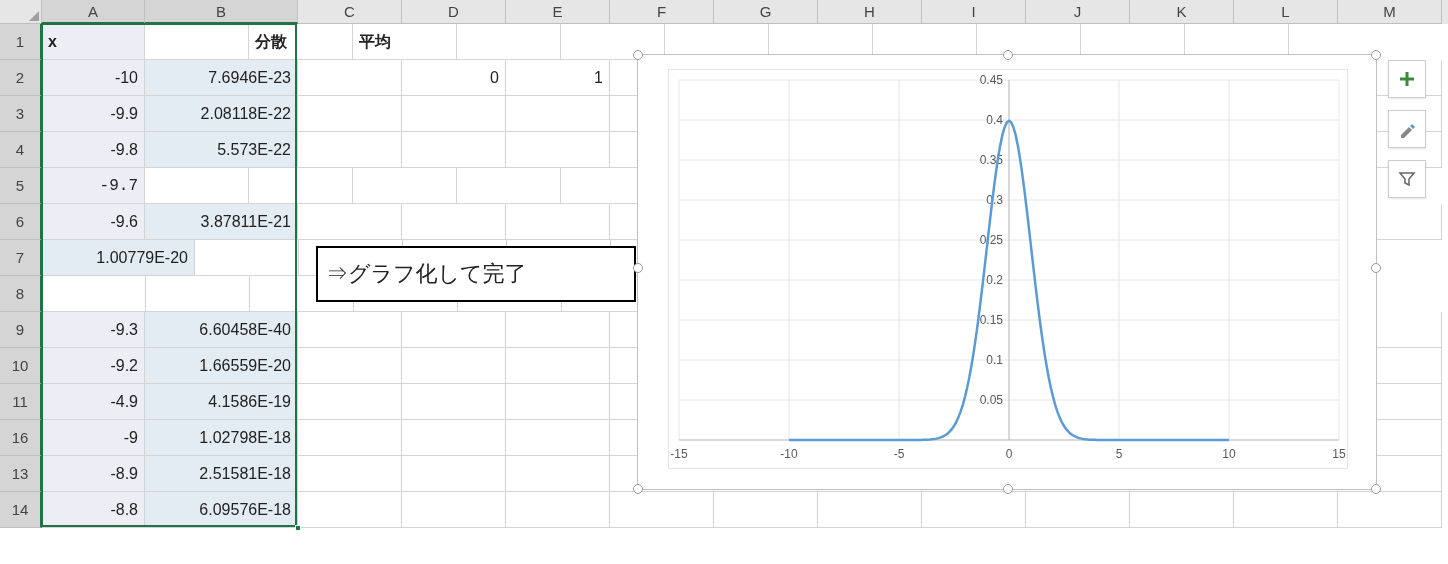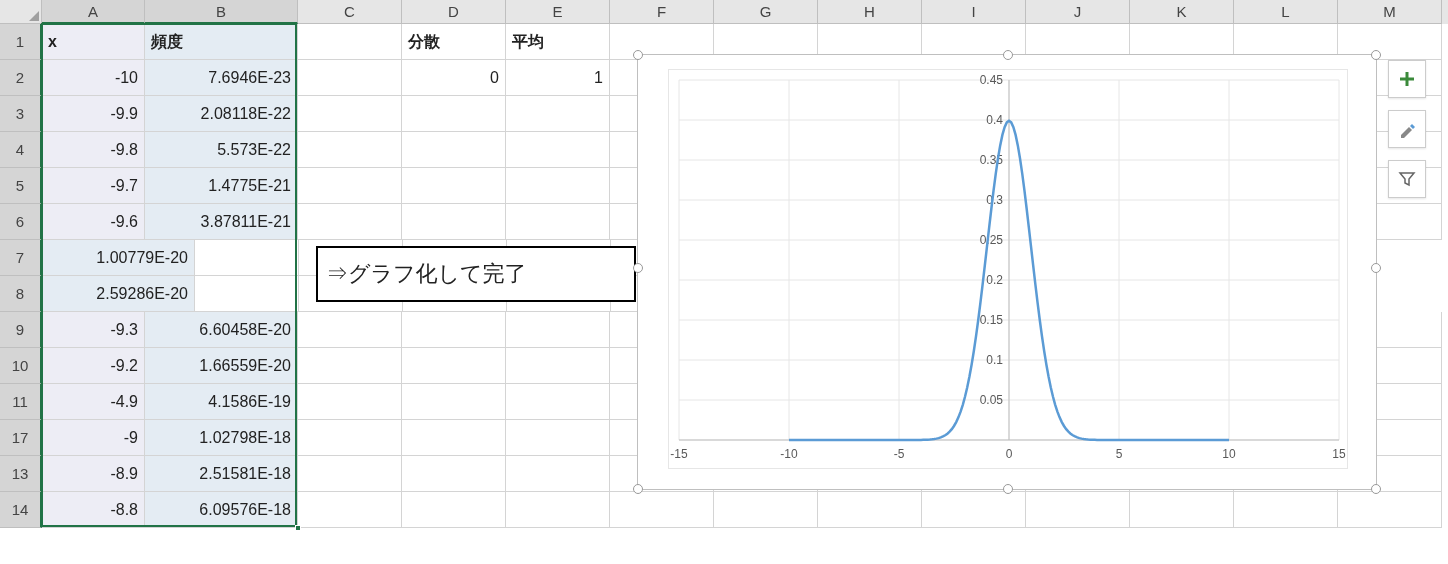--- a/index.html
+++ b/index.html
@@ -156,21 +156,20 @@
       <div class="col-h" style="width: 104px;">I</div>
       <div class="col-h" style="width: 104px;">J</div>
       <div class="col-h" style="width: 104px;">K</div>
       <div class="col-h" style="width: 104px;">L</div>
       <div class="col-h" style="width: 104px;">M</div>
     </div>
   <div class="rows" id="rows">
       <div class="row">
         <div class="row-h sel">1</div>
         <div class="cell bold selA" style="width: 103px;">x</div>
-        <div class="cell bold selB" style="width: 153px;">頻度</div>
         <div class="cell" style="width: 104px;"></div>
         <div class="cell bold" style="width: 104px;">分散</div>
         <div class="cell bold" style="width: 104px;">平均</div>
         <div class="cell" style="width: 104px;"></div>
         <div class="cell" style="width: 104px;"></div>
         <div class="cell" style="width: 104px;"></div>
         <div class="cell" style="width: 104px;"></div>
         <div class="cell" style="width: 104px;"></div>
         <div class="cell" style="width: 104px;"></div>
         <div class="cell" style="width: 104px;"></div>
@@ -219,22 +218,21 @@
         <div class="cell" style="width: 104px;"></div>
         <div class="cell" style="width: 104px;"></div>
         <div class="cell" style="width: 104px;"></div>
         <div class="cell" style="width: 104px;"></div>
         <div class="cell" style="width: 104px;"></div>
         <div class="cell" style="width: 104px;"></div>
         <div class="cell" style="width: 104px;"></div>
       </div>
       <div class="row">
         <div class="row-h sel">5</div>
-        <div class="cell right selA" style="width: 103px;">-9.7</div>
-        <div class="cell right selB" style="width: 153px;">1.4775E-21</div>
+        <div class="cell right selA" style="width: 103px; font-family: Liberation Mono, monospace;">-9.7</div>
         <div class="cell" style="width: 104px;"></div>
         <div class="cell" style="width: 104px;"></div>
         <div class="cell" style="width: 104px;"></div>
         <div class="cell" style="width: 104px;"></div>
         <div class="cell" style="width: 104px;"></div>
         <div class="cell" style="width: 104px;"></div>
         <div class="cell" style="width: 104px;"></div>
         <div class="cell" style="width: 104px;"></div>
         <div class="cell" style="width: 104px;"></div>
         <div class="cell" style="width: 104px;"></div>
@@ -266,37 +264,36 @@
         <div class="cell" style="width: 104px;"></div>
         <div class="cell" style="width: 104px;"></div>
         <div class="cell" style="width: 104px;"></div>
         <div class="cell" style="width: 104px;"></div>
         <div class="cell" style="width: 104px;"></div>
         <div class="cell" style="width: 104px;"></div>
         <div class="cell" style="width: 104px;"></div>
       </div>
       <div class="row">
         <div class="row-h sel">8</div>
-        <div class="cell right selB" style="width: 153px;">2.59286E-20</div>
         <div class="cell" style="width: 104px;"></div>
         <div class="cell" style="width: 104px;"></div>
         <div class="cell" style="width: 104px;"></div>
         <div class="cell" style="width: 104px;"></div>
         <div class="cell" style="width: 104px;"></div>
         <div class="cell" style="width: 104px;"></div>
         <div class="cell" style="width: 104px;"></div>
         <div class="cell" style="width: 104px;"></div>
         <div class="cell" style="width: 104px;"></div>
         <div class="cell" style="width: 104px;"></div>
         <div class="cell" style="width: 104px;"></div>
       </div>
       <div class="row">
         <div class="row-h sel">9</div>
         <div class="cell right selA" style="width: 103px;">-9.3</div>
-        <div class="cell right selB" style="width: 153px;">6.60458E-20</div>
+        <div class="cell right selB" style="width: 153px;">6.60458E-40</div>
         <div class="cell" style="width: 104px;"></div>
         <div class="cell" style="width: 104px;"></div>
         <div class="cell" style="width: 104px;"></div>
         <div class="cell" style="width: 104px;"></div>
         <div class="cell" style="width: 104px;"></div>
         <div class="cell" style="width: 104px;"></div>
         <div class="cell" style="width: 104px;"></div>
         <div class="cell" style="width: 104px;"></div>
         <div class="cell" style="width: 104px;"></div>
         <div class="cell" style="width: 104px;"></div>
@@ -328,21 +325,21 @@
         <div class="cell" style="width: 104px;"></div>
         <div class="cell" style="width: 104px;"></div>
         <div class="cell" style="width: 104px;"></div>
         <div class="cell" style="width: 104px;"></div>
         <div class="cell" style="width: 104px;"></div>
         <div class="cell" style="width: 104px;"></div>
         <div class="cell" style="width: 104px;"></div>
         <div class="cell" style="width: 104px;"></div>
       </div>
       <div class="row">
-        <div class="row-h sel">17</div>
+        <div class="row-h sel">16</div>
         <div class="cell right selA" style="width: 103px;">-9</div>
         <div class="cell right selB" style="width: 153px;">1.02798E-18</div>
         <div class="cell" style="width: 104px;"></div>
         <div class="cell" style="width: 104px;"></div>
         <div class="cell" style="width: 104px;"></div>
         <div class="cell" style="width: 104px;"></div>
         <div class="cell" style="width: 104px;"></div>
         <div class="cell" style="width: 104px;"></div>
         <div class="cell" style="width: 104px;"></div>
         <div class="cell" style="width: 104px;"></div>

